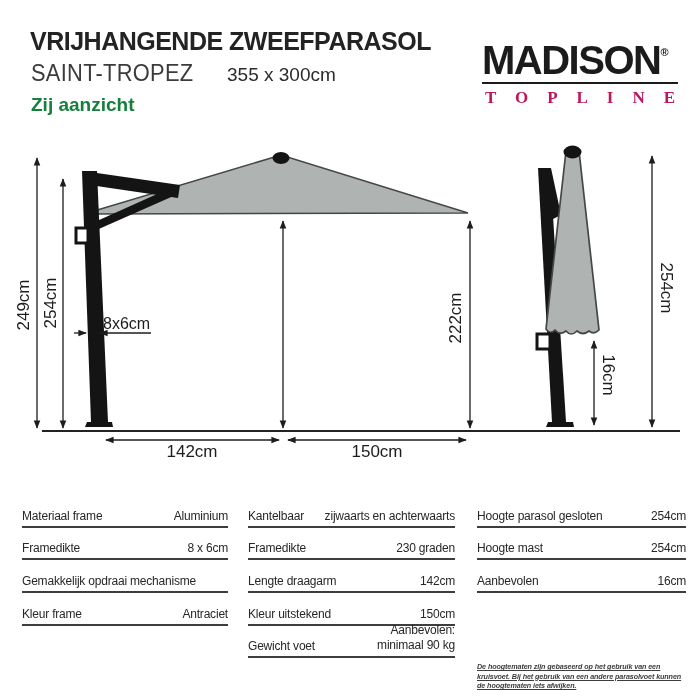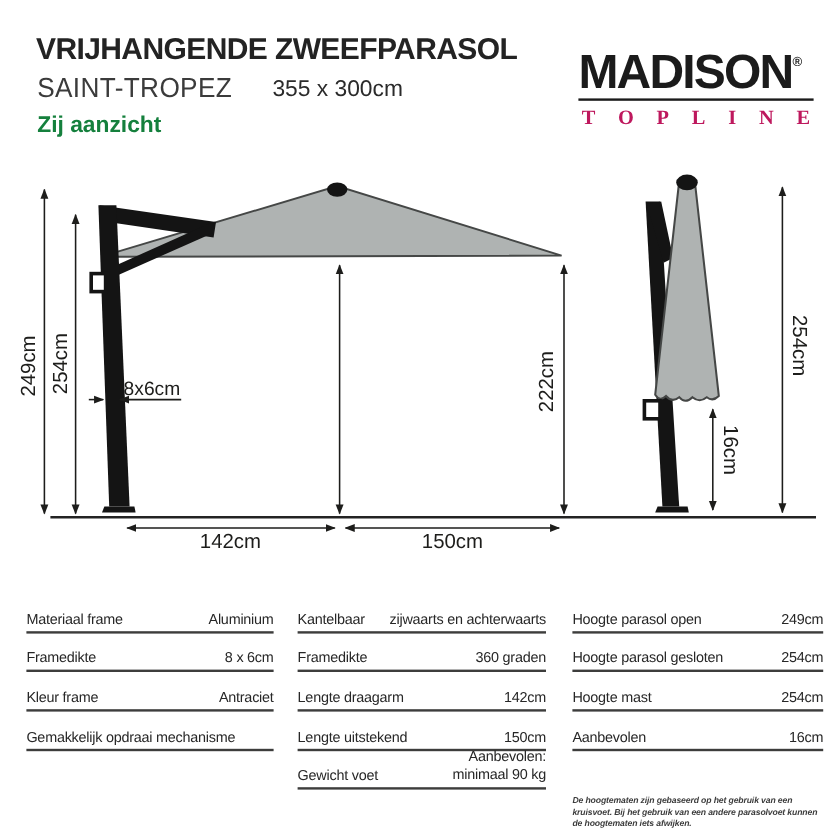--- a/index.html
+++ b/index.html
@@ -32,21 +32,21 @@
   .col1 { left:22px;  width:206px; }
   .col2 { left:248px; width:207px; }
   .col3 { left:477px; width:209px; }
   .spec-row  { height:32.7px; display:flex; justify-content:space-between; align-items:flex-end;
                border-bottom:2px solid #3d3d3c; padding-bottom:3px; box-sizing:border-box; }
   .spec-label { white-space:nowrap; }
   .spec-value { text-align:right; white-space:nowrap; }
   .spec-value.wrap { white-space:normal; max-width:94px; line-height:1.25; }
   .footnote { position:absolute; left:477px; top:662px; width:209px; font-size:7.2px;
               font-weight:bold; font-style:italic; color:#3c3c3c; line-height:1.35;
-              letter-spacing:-0.1px; }
+              letter-spacing:-0.1px;text-decoration:underline; }
 </style>
 </head>
 <body>
 
 <div class="page">
 
   <div class="title">VRIJHANGENDE ZWEEFPARASOL</div>
   <div class="model">SAINT-TROPEZ</div>
   <div class="size">355 x 300cm</div>
   <div class="viewlbl">Zij aanzicht</div>
@@ -105,56 +105,52 @@
   <div class="spec-col col1">
     <div class="spec-row">
       <span class="spec-label">Materiaal frame</span>
       <span class="spec-value">Aluminium</span>
     </div>
     <div class="spec-row">
       <span class="spec-label">Framedikte</span>
       <span class="spec-value">8 x 6cm</span>
     </div>
     <div class="spec-row">
+      <span class="spec-label">Gemakkelijk opdraai mechanisme</span>
+    </div>
+    <div class="spec-row">
       <span class="spec-label">Kleur frame</span>
       <span class="spec-value">Antraciet</span>
-    </div>
-    <div class="spec-row">
-      <span class="spec-label">Gemakkelijk opdraai mechanisme</span>
     </div>
   </div>
 
   <div class="spec-col col2">
     <div class="spec-row">
       <span class="spec-label">Kantelbaar</span>
       <span class="spec-value">zijwaarts en achterwaarts</span>
     </div>
     <div class="spec-row">
       <span class="spec-label">Framedikte</span>
-      <span class="spec-value">360 graden</span>
+      <span class="spec-value">230 graden</span>
     </div>
     <div class="spec-row">
       <span class="spec-label">Lengte draagarm</span>
       <span class="spec-value">142cm</span>
     </div>
     <div class="spec-row">
-      <span class="spec-label">Lengte uitstekend</span>
+      <span class="spec-label">Kleur uitstekend</span>
       <span class="spec-value">150cm</span>
     </div>
     <div class="spec-row">
       <span class="spec-label">Gewicht voet</span>
       <span class="spec-value wrap">Aanbevolen: minimaal 90 kg</span>
     </div>
   </div>
 
   <div class="spec-col col3">
-    <div class="spec-row">
-      <span class="spec-label">Hoogte parasol open</span>
-      <span class="spec-value">249cm</span>
-    </div>
     <div class="spec-row">
       <span class="spec-label">Hoogte parasol gesloten</span>
       <span class="spec-value">254cm</span>
     </div>
     <div class="spec-row">
       <span class="spec-label">Hoogte mast</span>
       <span class="spec-value">254cm</span>
     </div>
     <div class="spec-row">
       <span class="spec-label">Aanbevolen</span>

